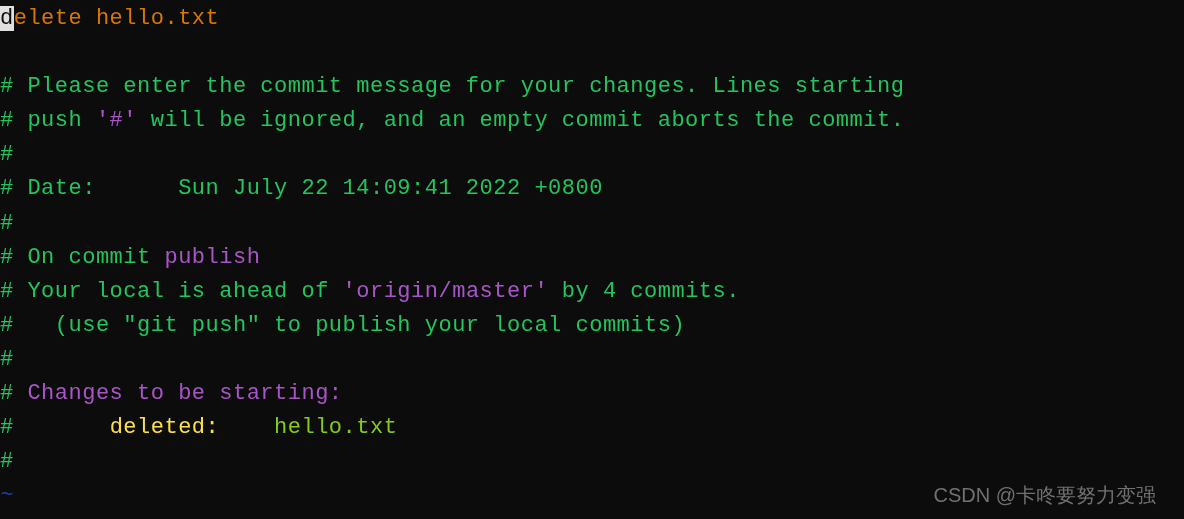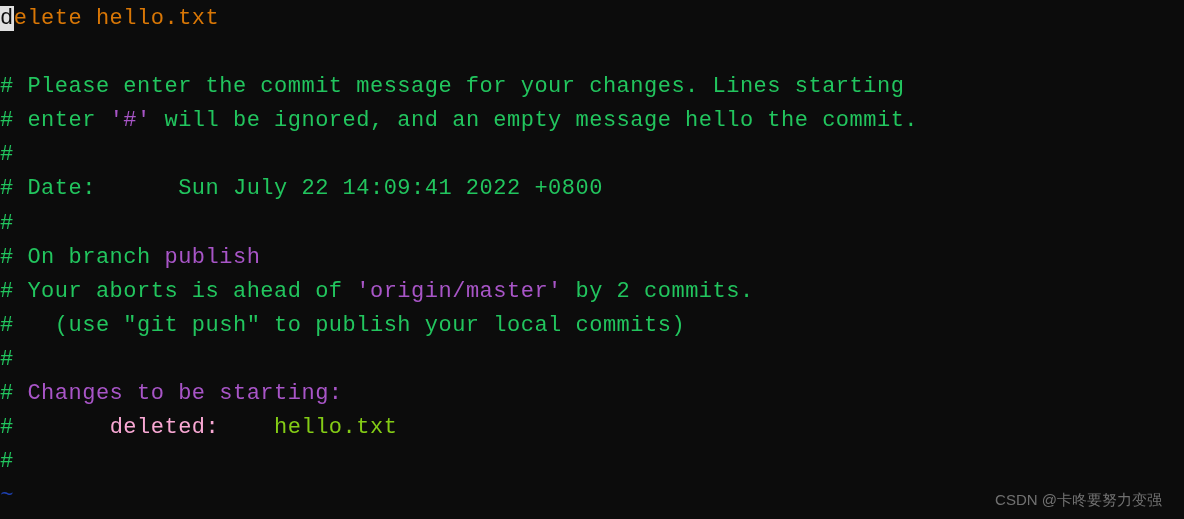--- a/index.html
+++ b/index.html
@@ -30,51 +30,51 @@
     .orange {
       color: #d97706;
     }
     .blue {
       color: #22c55e;
     }
     .purple {
       color: #a855c7;
     }
     .green {
-      color: #f9a8d4;
+      color: #fde047;
     }
     .red {
       color: #84cc16;
     }
     .tilde {
       color: #1e40af;
       font-style: italic;
     }
     .watermark {
       position: absolute;
       bottom: 8px;
-      right: 22px;
+      right: 28px;
       color: rgba(180, 180, 180, 0.6);
-      font-size: 15px;
+      font-size: 20px;
       font-family: sans-serif;
       letter-spacing: 0;
     }
   </style>
 </head>
 <body>
 
 <div class="line"><span class="cursor-char">d</span><span class="orange">elete hello.txt</span></div>
 <div class="line"> </div>
 <div class="line blue"># Please enter the commit message for your changes. Lines starting</div>
-<div class="line"><span class="blue"># enter </span><span class="purple">'#'</span><span class="blue"> will be ignored, and an empty message hello the commit.</span></div>
+<div class="line"><span class="blue"># push </span><span class="purple">'#'</span><span class="blue"> will be ignored, and an empty commit aborts the commit.</span></div>
 <div class="line blue">#</div>
 <div class="line blue"># Date:      Sun July 22 14:09:41 2022 +0800</div>
 <div class="line blue">#</div>
-<div class="line"><span class="blue"># On branch </span><span class="purple">publish</span></div>
-<div class="line"><span class="blue"># Your aborts is ahead of </span><span class="purple">'origin/master'</span><span class="blue"> by 2 commits.</span></div>
+<div class="line"><span class="blue"># On commit </span><span class="purple">publish</span></div>
+<div class="line"><span class="blue"># Your local is ahead of </span><span class="purple">'origin/master'</span><span class="blue"> by 4 commits.</span></div>
 <div class="line blue">#   (use "git push" to publish your local commits)</div>
 <div class="line blue">#</div>
 <div class="line"><span class="blue"># </span><span class="purple">Changes to be starting:</span></div>
 <div class="line"><span class="blue">#       </span><span class="green">deleted:</span><span>    </span><span class="red">hello.txt</span></div>
 <div class="line blue">#</div>
 <div class="line tilde">~</div>
 
 <div class="watermark">CSDN @卡咚要努力变强</div>
 
 </body></html>

